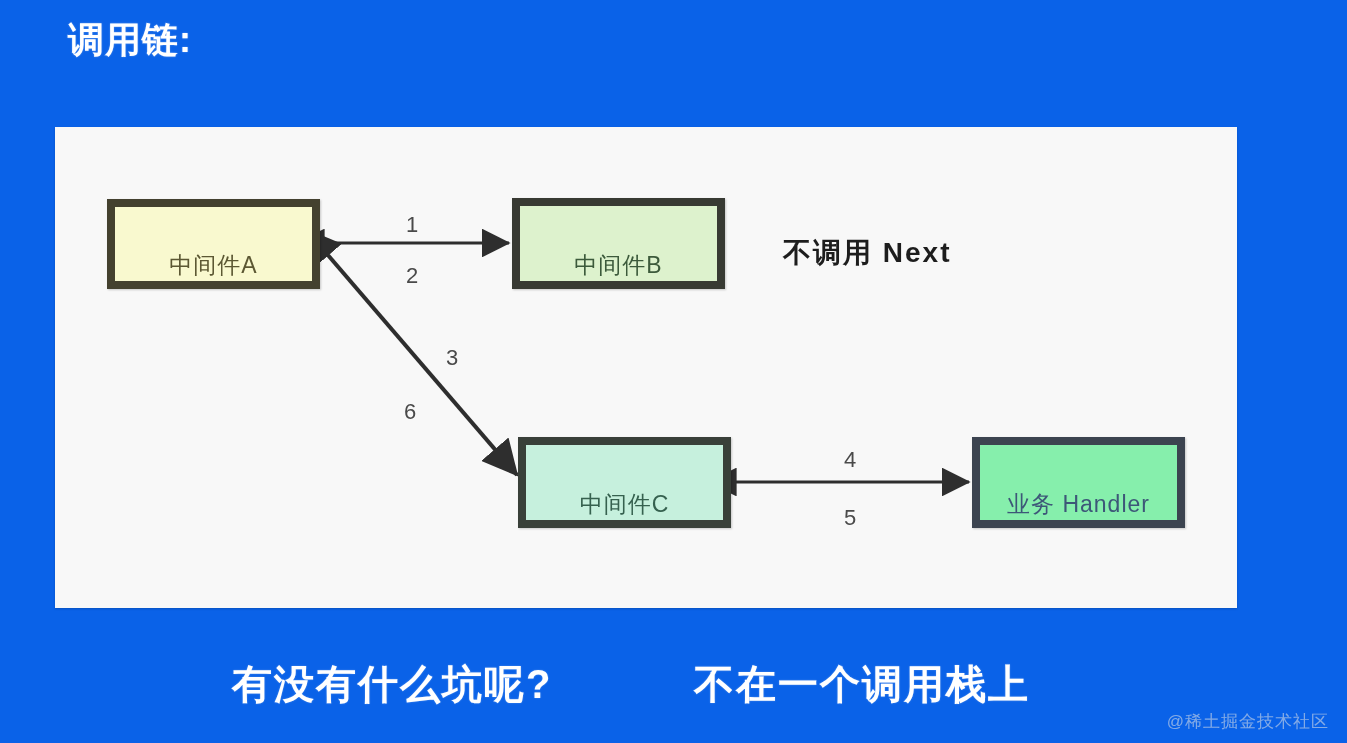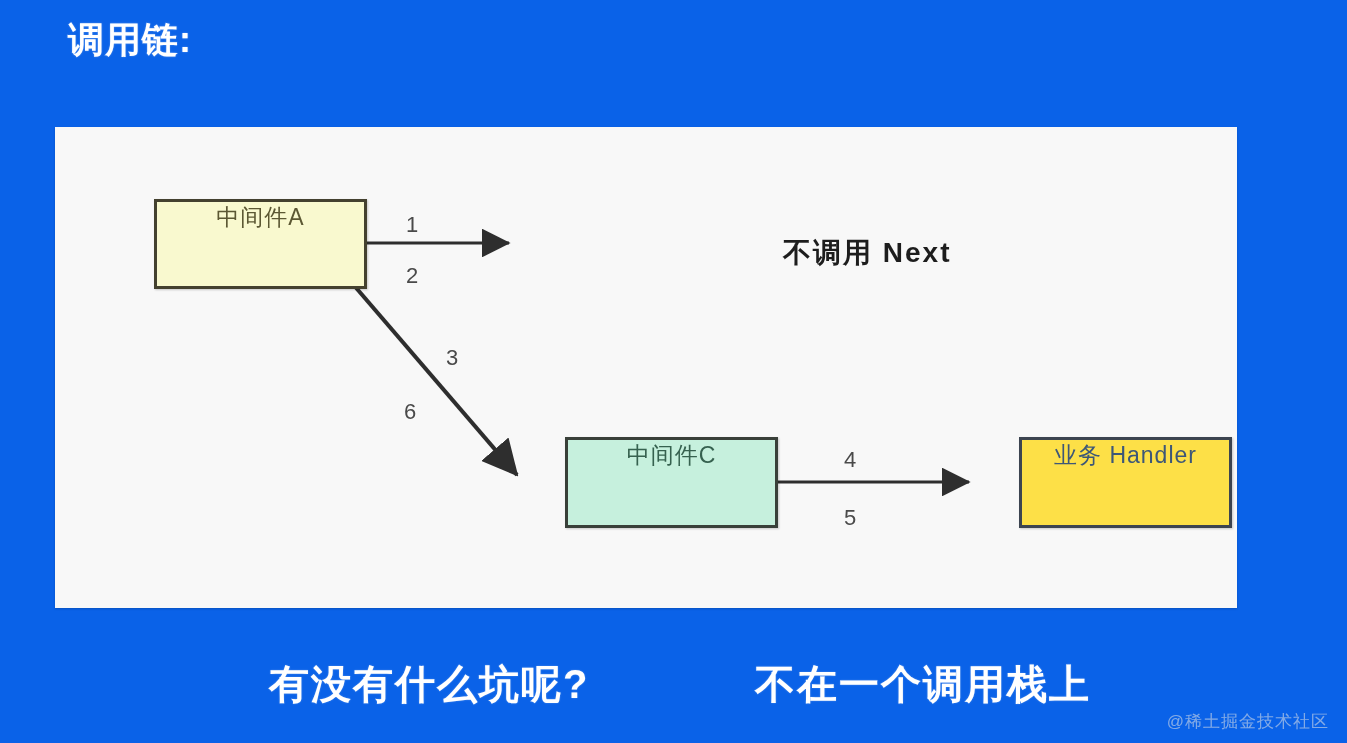--- a/index.html
+++ b/index.html
@@ -37,29 +37,28 @@
     width: 1182px;
     height: 481px;
     background: #f8f8f8;
     box-shadow: 0 1px 2px rgba(0,0,0,0.18);
   }
 
   
   .node {
     position: absolute;
     box-sizing: border-box;
-    border: 3px solid #000000;
+    border: 8px solid #000000;
     display: flex;
-    align-items: flex-start;
+    align-items: flex-end;
     justify-content: center;
     font-size: 23px;
     letter-spacing: 1px;
     white-space: nowrap;
     box-shadow: 1px 1px 2px rgba(0,0,0,0.20);
-    margin-left: 47px;
   }
   #node-middleware-a {
     left: 52px;   top: 72px;
     width: 213px; height: 90px;
     background: #f9f9cf;
     border-color: #44412f;
     color: #5c5833;
   }
   #node-middleware-b {
     left: 457px;  top: 71px;
@@ -71,21 +70,21 @@
   #node-middleware-c {
     left: 463px;  top: 310px;
     width: 213px; height: 91px;
     background: #c6f0dd;
     border-color: #394039;
     color: #36614f;
   }
   #node-handler {
     left: 917px;  top: 310px;
     width: 213px; height: 91px;
-    background: #fde047;
+    background: #86efac;
     border-color: #3c4450;
     color: #3d5778;
   }
 
   
   #arrow-layer {
     position: absolute;
     left: 0; top: 0;
     width: 1182px;
     height: 481px;
@@ -122,24 +121,23 @@
 
   
   .caption {
     position: absolute;
     font-size: 40px;
     font-weight: 600;
     color: #ffffff;
     letter-spacing: 2px;
     text-shadow: 0 0 2px rgba(255,255,255,0.3);
     white-space: nowrap;
-    margin-left: 37px;
   }
   #caption-question { left: 232px; top: 657px; }
-  #caption-answer   { left: 718px; top: 657px; }
+  #caption-answer   { left: 694px; top: 657px; }
 
   
   #watermark {
     position: absolute;
     right: 18px;
     bottom: 10px;
     font-size: 17px;
     color: #e5e5e5;
     opacity: 0.55;
     letter-spacing: 1px;
@@ -167,20 +165,23 @@
 
     <line x1="272" y1="127" x2="462" y2="348" stroke="#2e2e2e" stroke-width="4" marker-start="url(#head-left)" marker-end="url(#head-right)"></line>
 
     <line x1="680" y1="355" x2="914" y2="355" stroke="#2e2e2e" stroke-width="3.2" marker-start="url(#head-left)" marker-end="url(#head-right)"></line>
   </svg>
 
   <div class="node" id="node-middleware-a">
     <span>中间件A</span>
   </div>
 
+  <div class="node" id="node-middleware-b">
+    <span>中间件B</span>
+  </div>
 
   <div class="node" id="node-middleware-c">
     <span>中间件C</span>
   </div>
 
   <div class="node" id="node-handler">
     <span>业务 Handler</span>
   </div>
 
   <div class="seq-label" id="seq-1">1</div>

